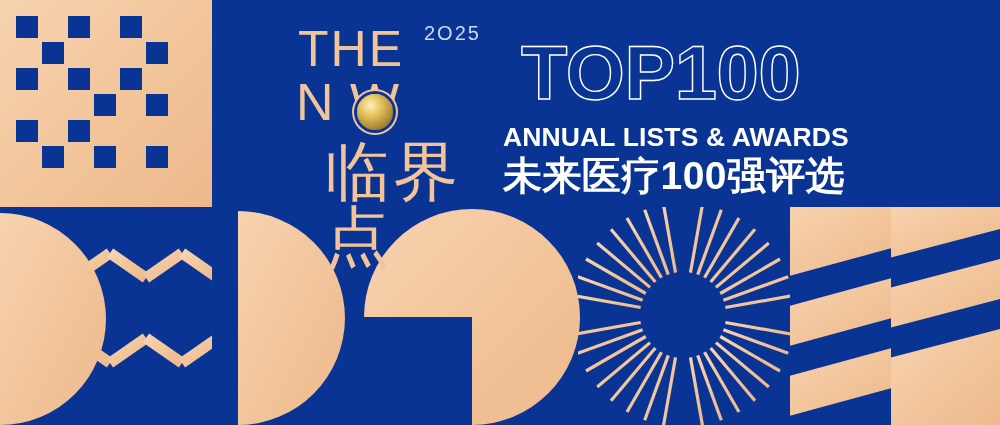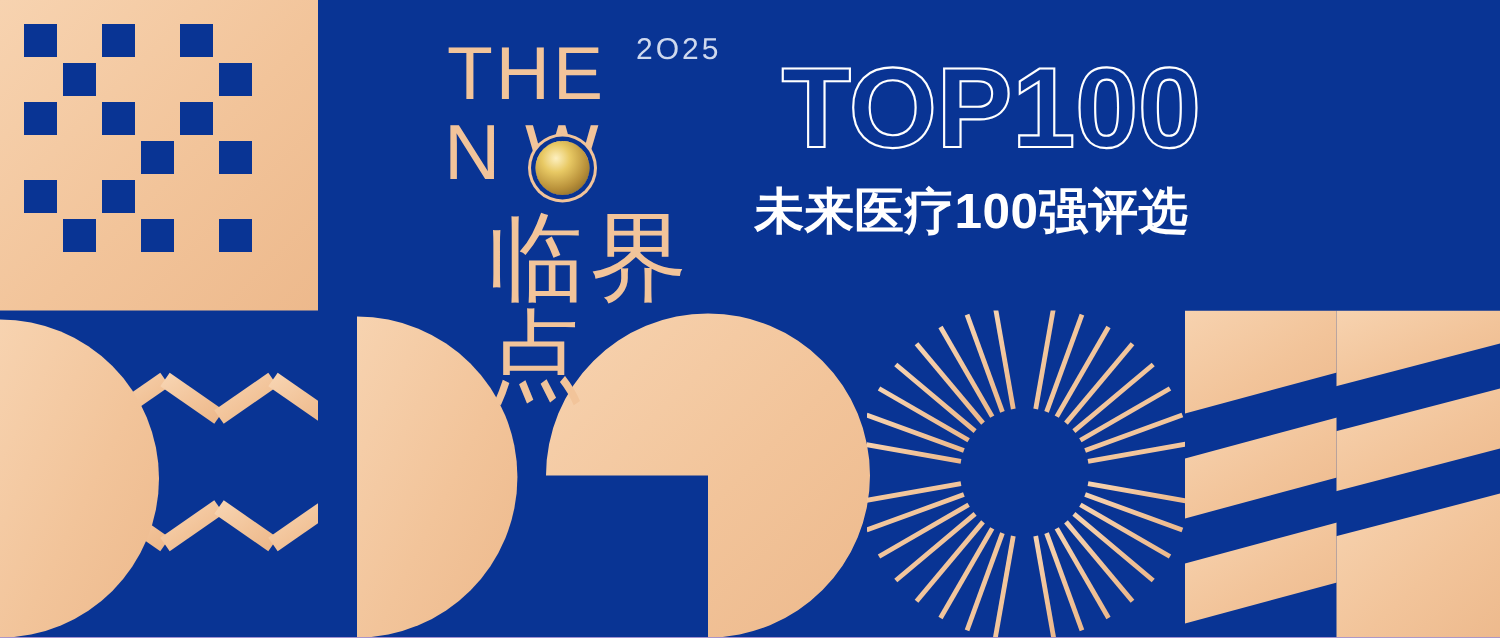--- a/index.html
+++ b/index.html
@@ -119,21 +119,21 @@
     font-size: 26.5px;
     font-weight: 700;
     letter-spacing: 0.005em;
     line-height: 1.07;
     margin: 0;
     white-space: nowrap;
   }
   #en-line-1 { margin-top: 4px; }
   #cn-line {
     color: #ffffff;
-    font-size: 33px;
+    font-size: 39px;
     font-weight: 700;
     letter-spacing: 0.01em;
     line-height: 1.12;
     margin: 2px 0 0 0;
     white-space: nowrap;
   }
 </style>
 </head>
 <body>
 
@@ -297,16 +297,17 @@
   <div id="logo-lockup">
     <div class="logo-word" id="logo-the">THE</div>
     <div id="logo-year">2O25</div>
     <div class="logo-word" id="logo-now">N  W</div>
     <div id="gold-orb"></div>
     <div id="logo-cn">临界点</div>
   </div>
 
   <div id="title-block">
     <div id="top100">TOP100</div>
+    <div class="en-line" id="en-line-2">ANNUAL LISTS &amp; AWARDS</div>
     <div id="cn-line">未来医疗100强评选</div>
   </div>
 
 </div>
 
 </body></html>

